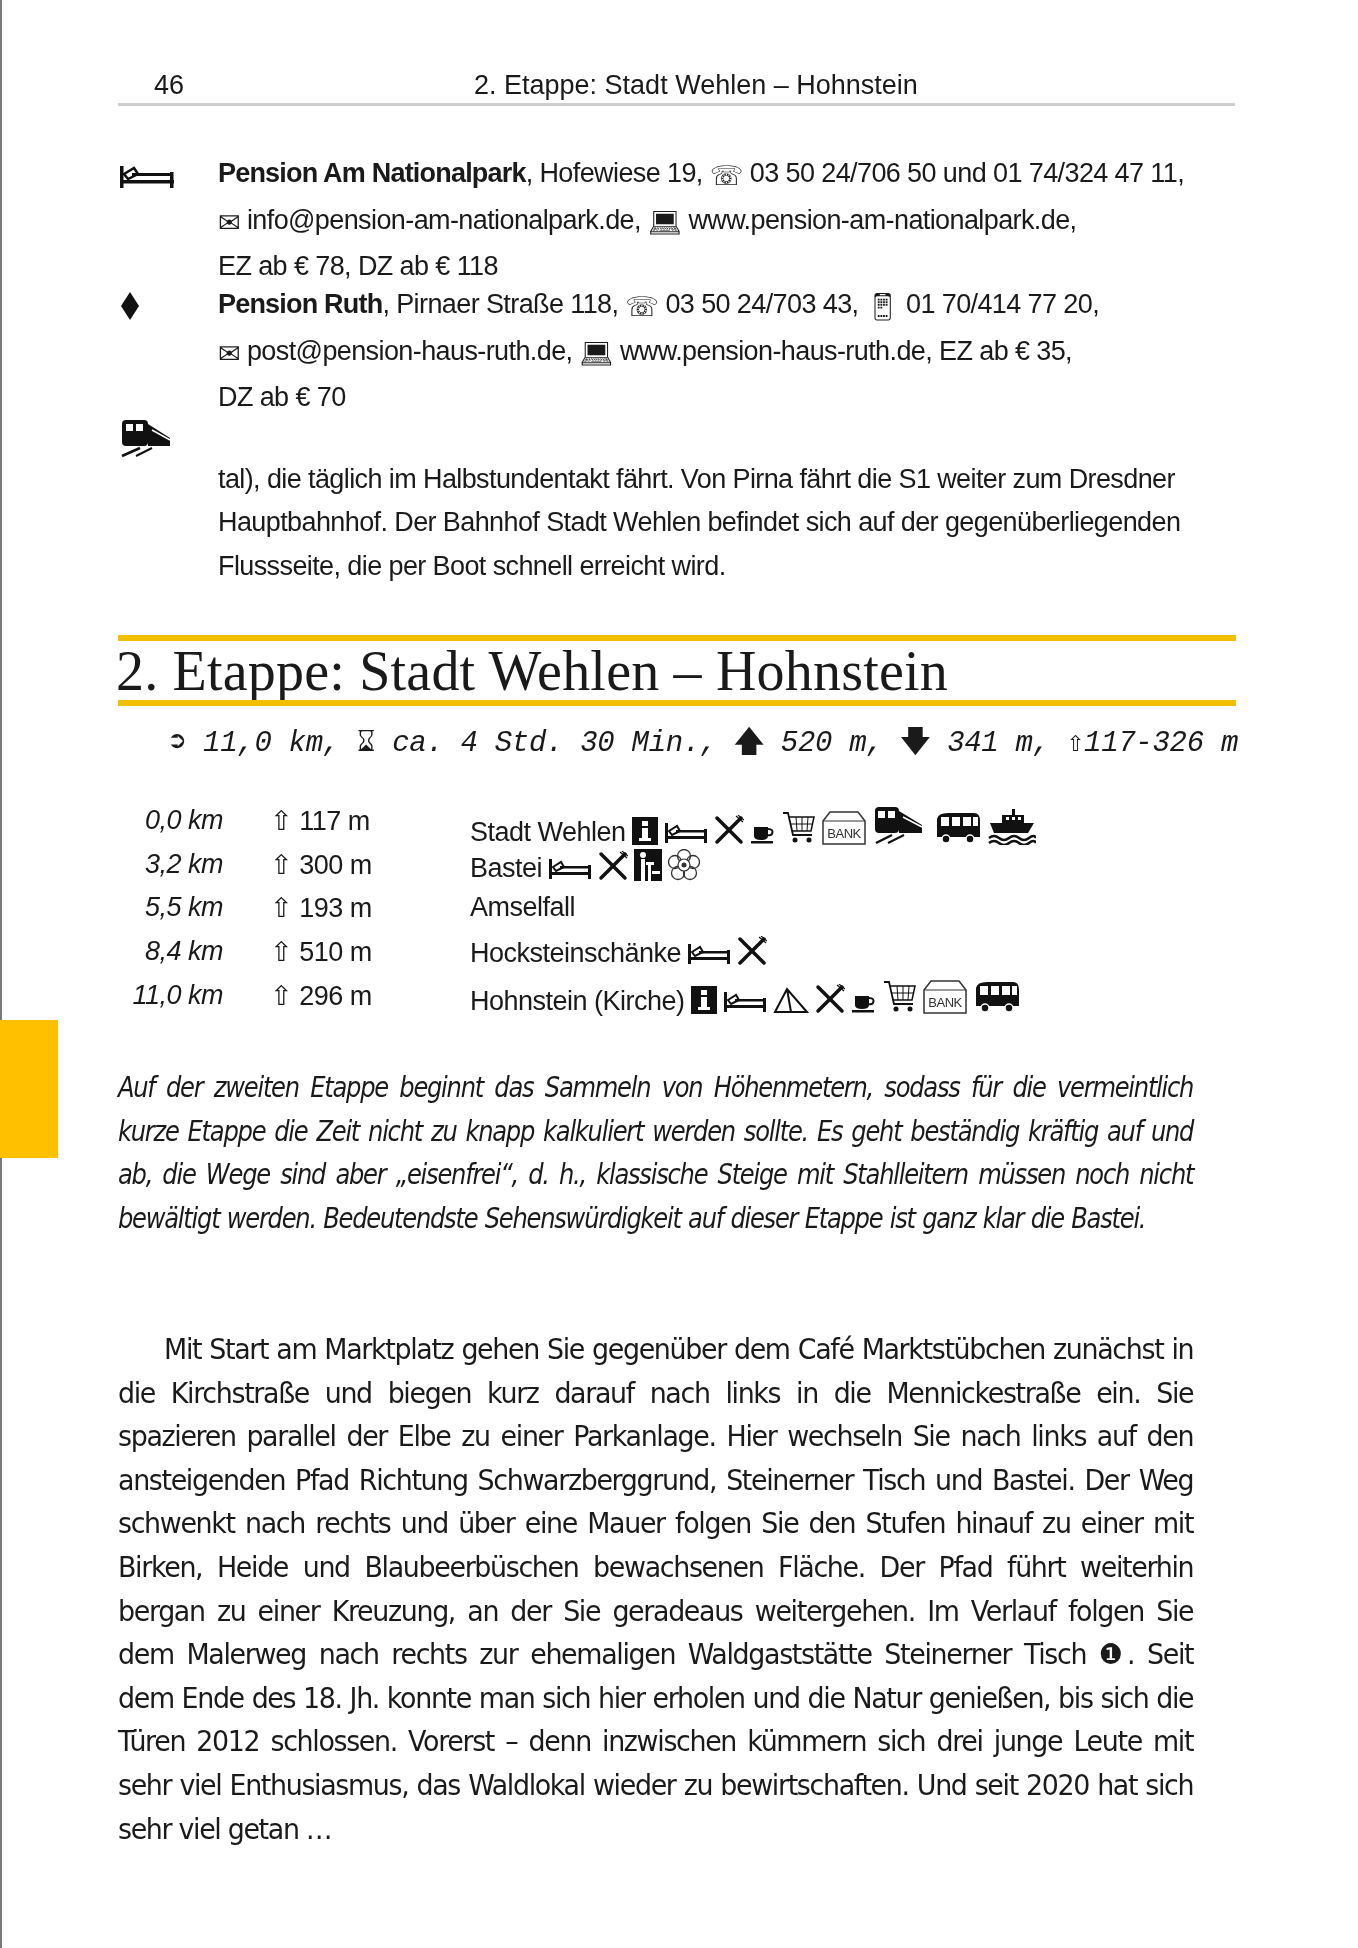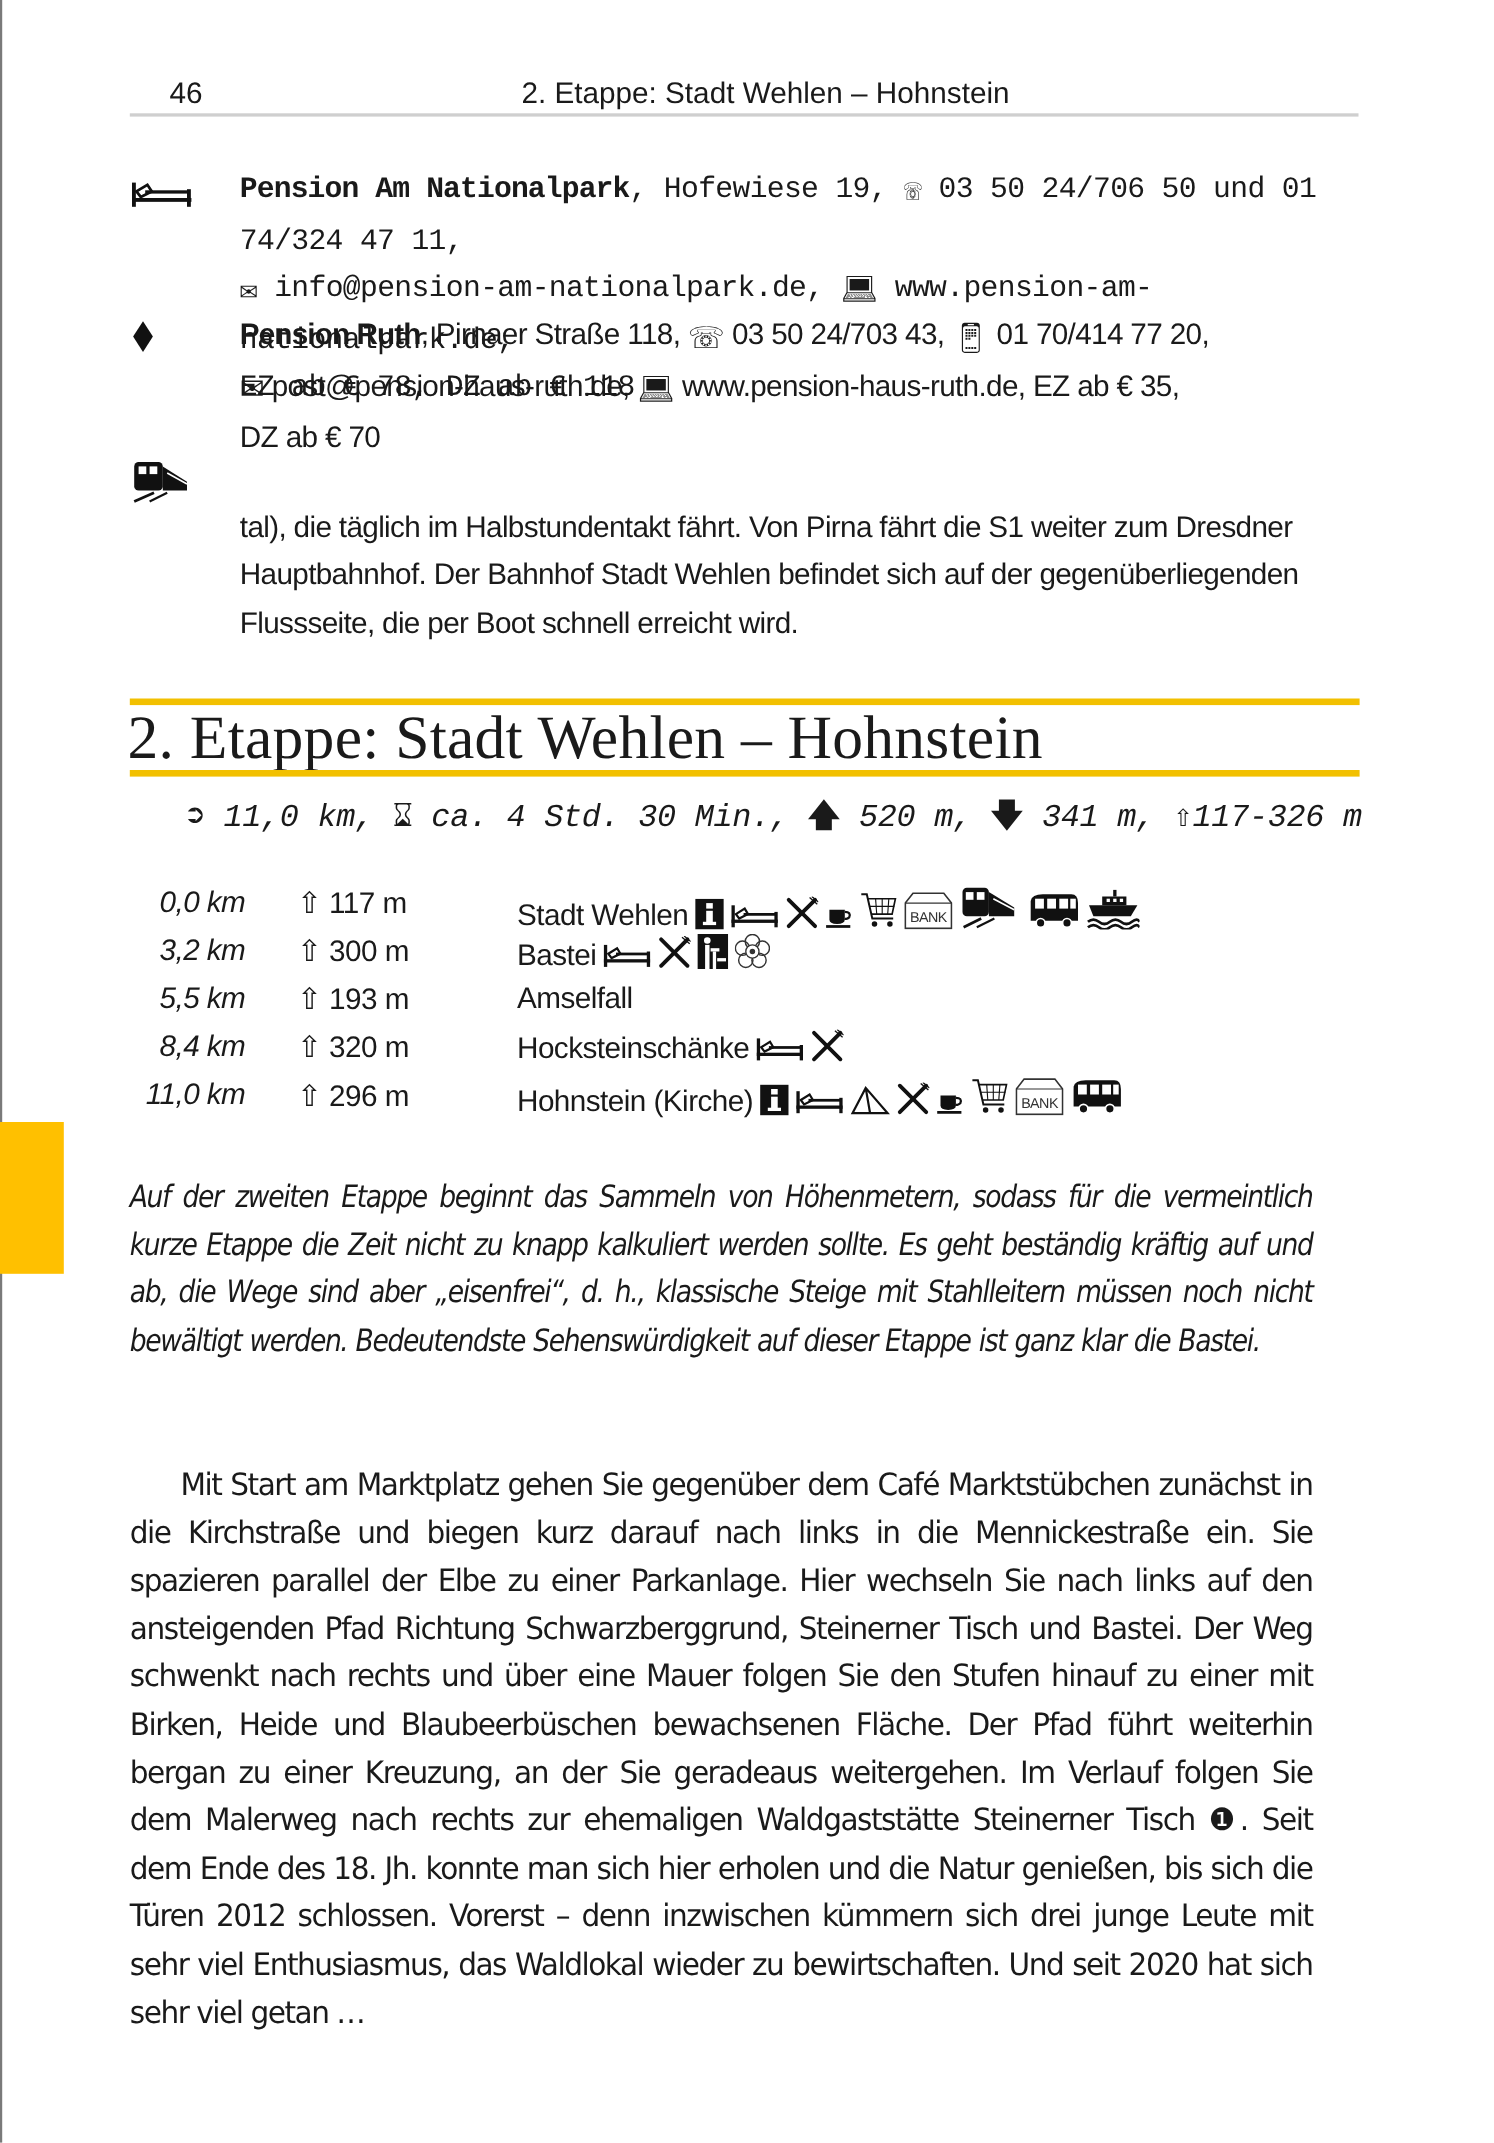--- a/index.html
+++ b/index.html
@@ -58,21 +58,21 @@
 
 <div class="page-left-edge"></div>
 <div class="side-tab"></div>
 
 <div class="running-header">
   <span class="pno">46</span>
   <span class="rtitle">2. Etappe: Stadt Wehlen – Hohnstein</span>
 </div>
 <div class="header-rule"></div>
 
-<div class="info-block" style="top:152px;font-family:Liberation Mono, monospace;">
+<div class="info-block" style="top:152px;">
   <span class="marker">
     <svg width="58" height="30" viewBox="0 0 58 30" style="position:absolute;left:0;top:10px">
       <rect x="2" y="4" width="3.5" height="22" fill="#111"></rect>
         <rect x="52" y="10" width="3.5" height="16" fill="#111"></rect>
       <rect x="2" y="18" width="54" height="3.5" fill="#111"></rect>
         <rect x="14" y="11" width="40" height="3" fill="#111"></rect>
       <polygon points="6,12 16,6 20,12 10,17" fill="none" stroke="#111" stroke-width="2.5"></polygon>
     </svg>
   </span>
   <div class="text">
@@ -220,21 +220,21 @@
               <circle cx="16" cy="16" r="2.5" fill="#333"></circle>
             </svg></span></span></span>
     </div>
     <div class="wp-row">
       <span class="wp-km">5,5 km</span>
       <span class="wp-alt"><span>⇧</span><span> 193 m</span></span>
       <span class="wp-name"><span>Amselfall</span><span class="wp-icons"></span></span>
     </div>
     <div class="wp-row">
       <span class="wp-km">8,4 km</span>
-      <span class="wp-alt"><span>⇧</span><span> 320 m</span></span>
+      <span class="wp-alt"><span>⇧</span><span> 510 m</span></span>
       <span class="wp-name"><span>Hocksteinschänke</span><span class="wp-icons"><span><svg width="44" height="24" viewBox="0 0 44 24">
               <rect x="1" y="2" width="3" height="20" fill="#111"></rect>
               <rect x="40" y="8" width="3" height="14" fill="#111"></rect>
               <rect x="1" y="15" width="42" height="3" fill="#111"></rect>
               <rect x="12" y="9" width="30" height="2.5" fill="#111"></rect>
               <polygon points="5,10 13,5 16,10 8,14" fill="none" stroke="#111" stroke-width="2"></polygon>
             </svg></span><span><svg width="30" height="30" viewBox="0 0 30 30">
               <line x1="3" y1="3" x2="27" y2="27" stroke="#111" stroke-width="3.5" stroke-linecap="round"></line>
               <line x1="27" y1="3" x2="3" y2="27" stroke="#111" stroke-width="3.5" stroke-linecap="round"></line>
               <line x1="22" y1="1" x2="29" y2="7" stroke="#111" stroke-width="1.2"></line>

